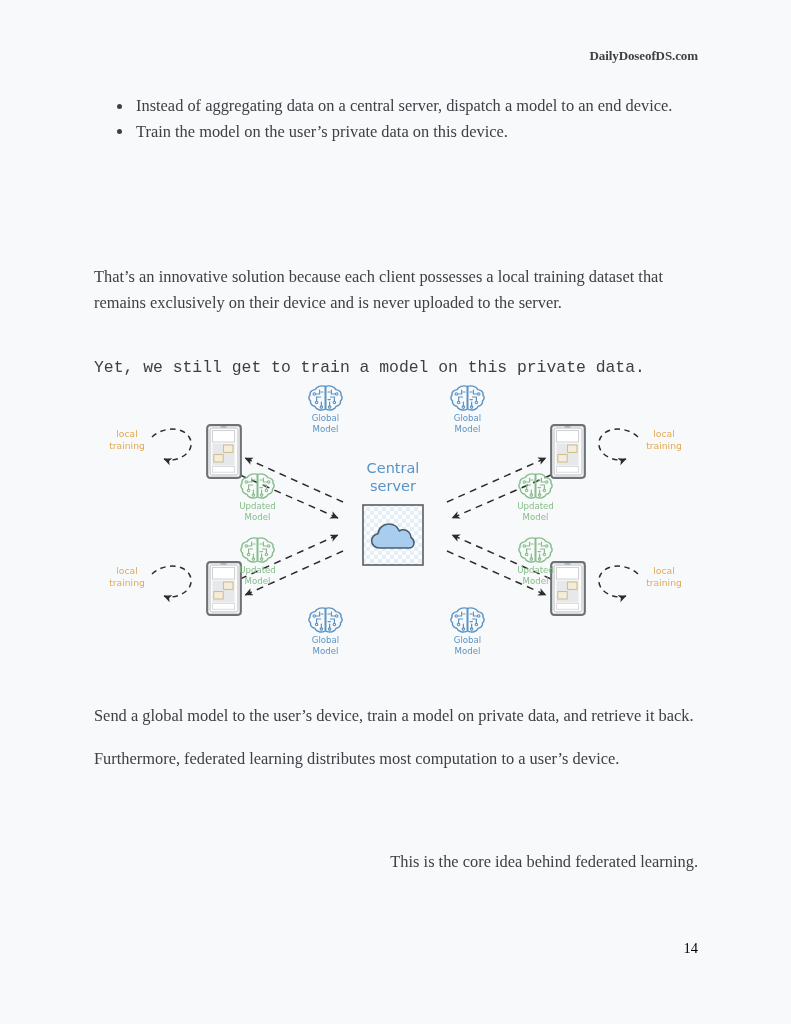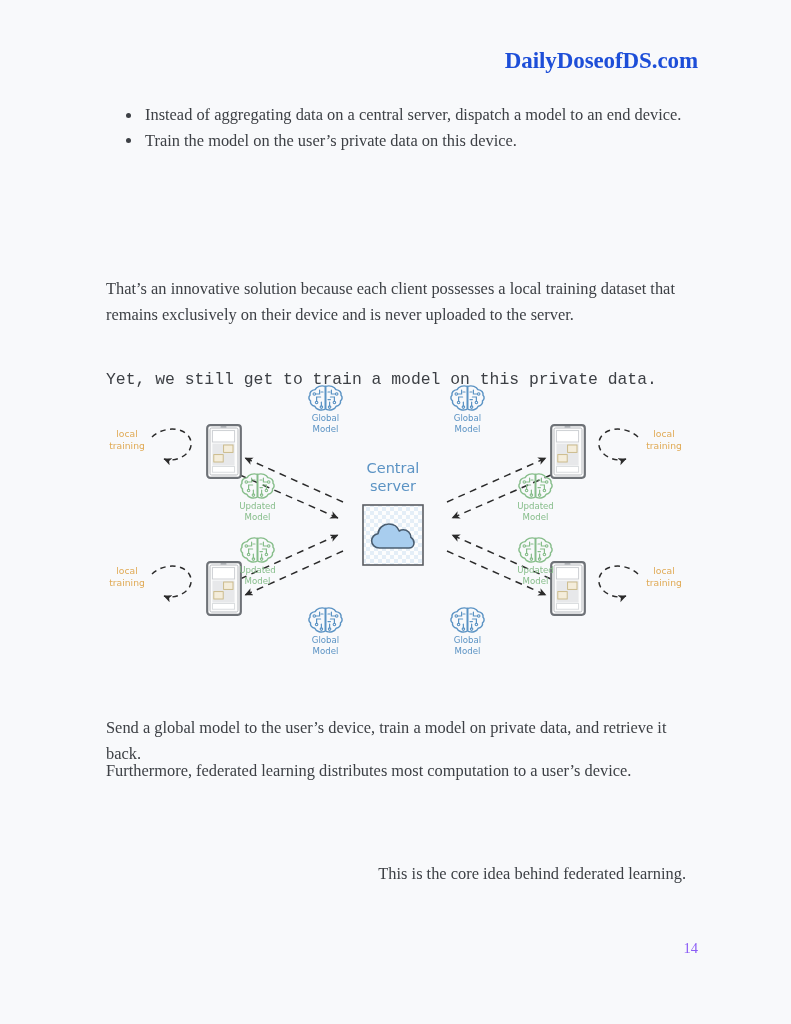--- a/index.html
+++ b/index.html
@@ -21,36 +21,36 @@
     height: 1024px;
     box-sizing: border-box;
   }
 
   
   .brand {
     position: absolute;
     top: 48px;
     right: 93px;
     font-family: "Liberation Serif", serif;
-    font-size: 23px;
+    font-size: 13px;
     font-weight: bold;
-    color: #1d4ed8;
+    color: #404040;
     letter-spacing: -0.1px;
     white-space: nowrap;
   }
 
   
   .col {
     position: absolute;
     left: 90px;
     width: 612px;
   }
 
   ul.bullets {
-    margin: 9px;
+    margin: 0;
     padding: 0;
     list-style: none;
   }
   ul.bullets li {
     position: relative;
     padding-left: 46px;
     font-size: 16.4px;
     line-height: 25.8px;
     margin-bottom: 0px;
   }
@@ -60,39 +60,39 @@
     left: 27px;
     top: 10.5px;
     width: 5px;
     height: 5px;
     border-radius: 50%;
     background: #3d4045;
   }
   p.para {
     font-size: 16.4px;
     line-height: 25.8px;
-    margin: 16px;
+    margin: 4px;
   }
 
   
   .diagram {
     position: absolute;
     left: 90px;
     top: 383px;
     width: 612px;
     height: 280px;
   }
   .diagram svg { display: block; }
 
   .page-number {
     position: absolute;
     right: 93px;
     top: 940px;
     font-size: 14.5px;
-    color: #8b5cf6;
+    color: #000000;
   }
 </style>
 </head>
 <body>
 
 <div class="page">
 
   <div class="brand">DailyDoseofDS.com</div>
 
   <div class="col" style="top:93px;">

